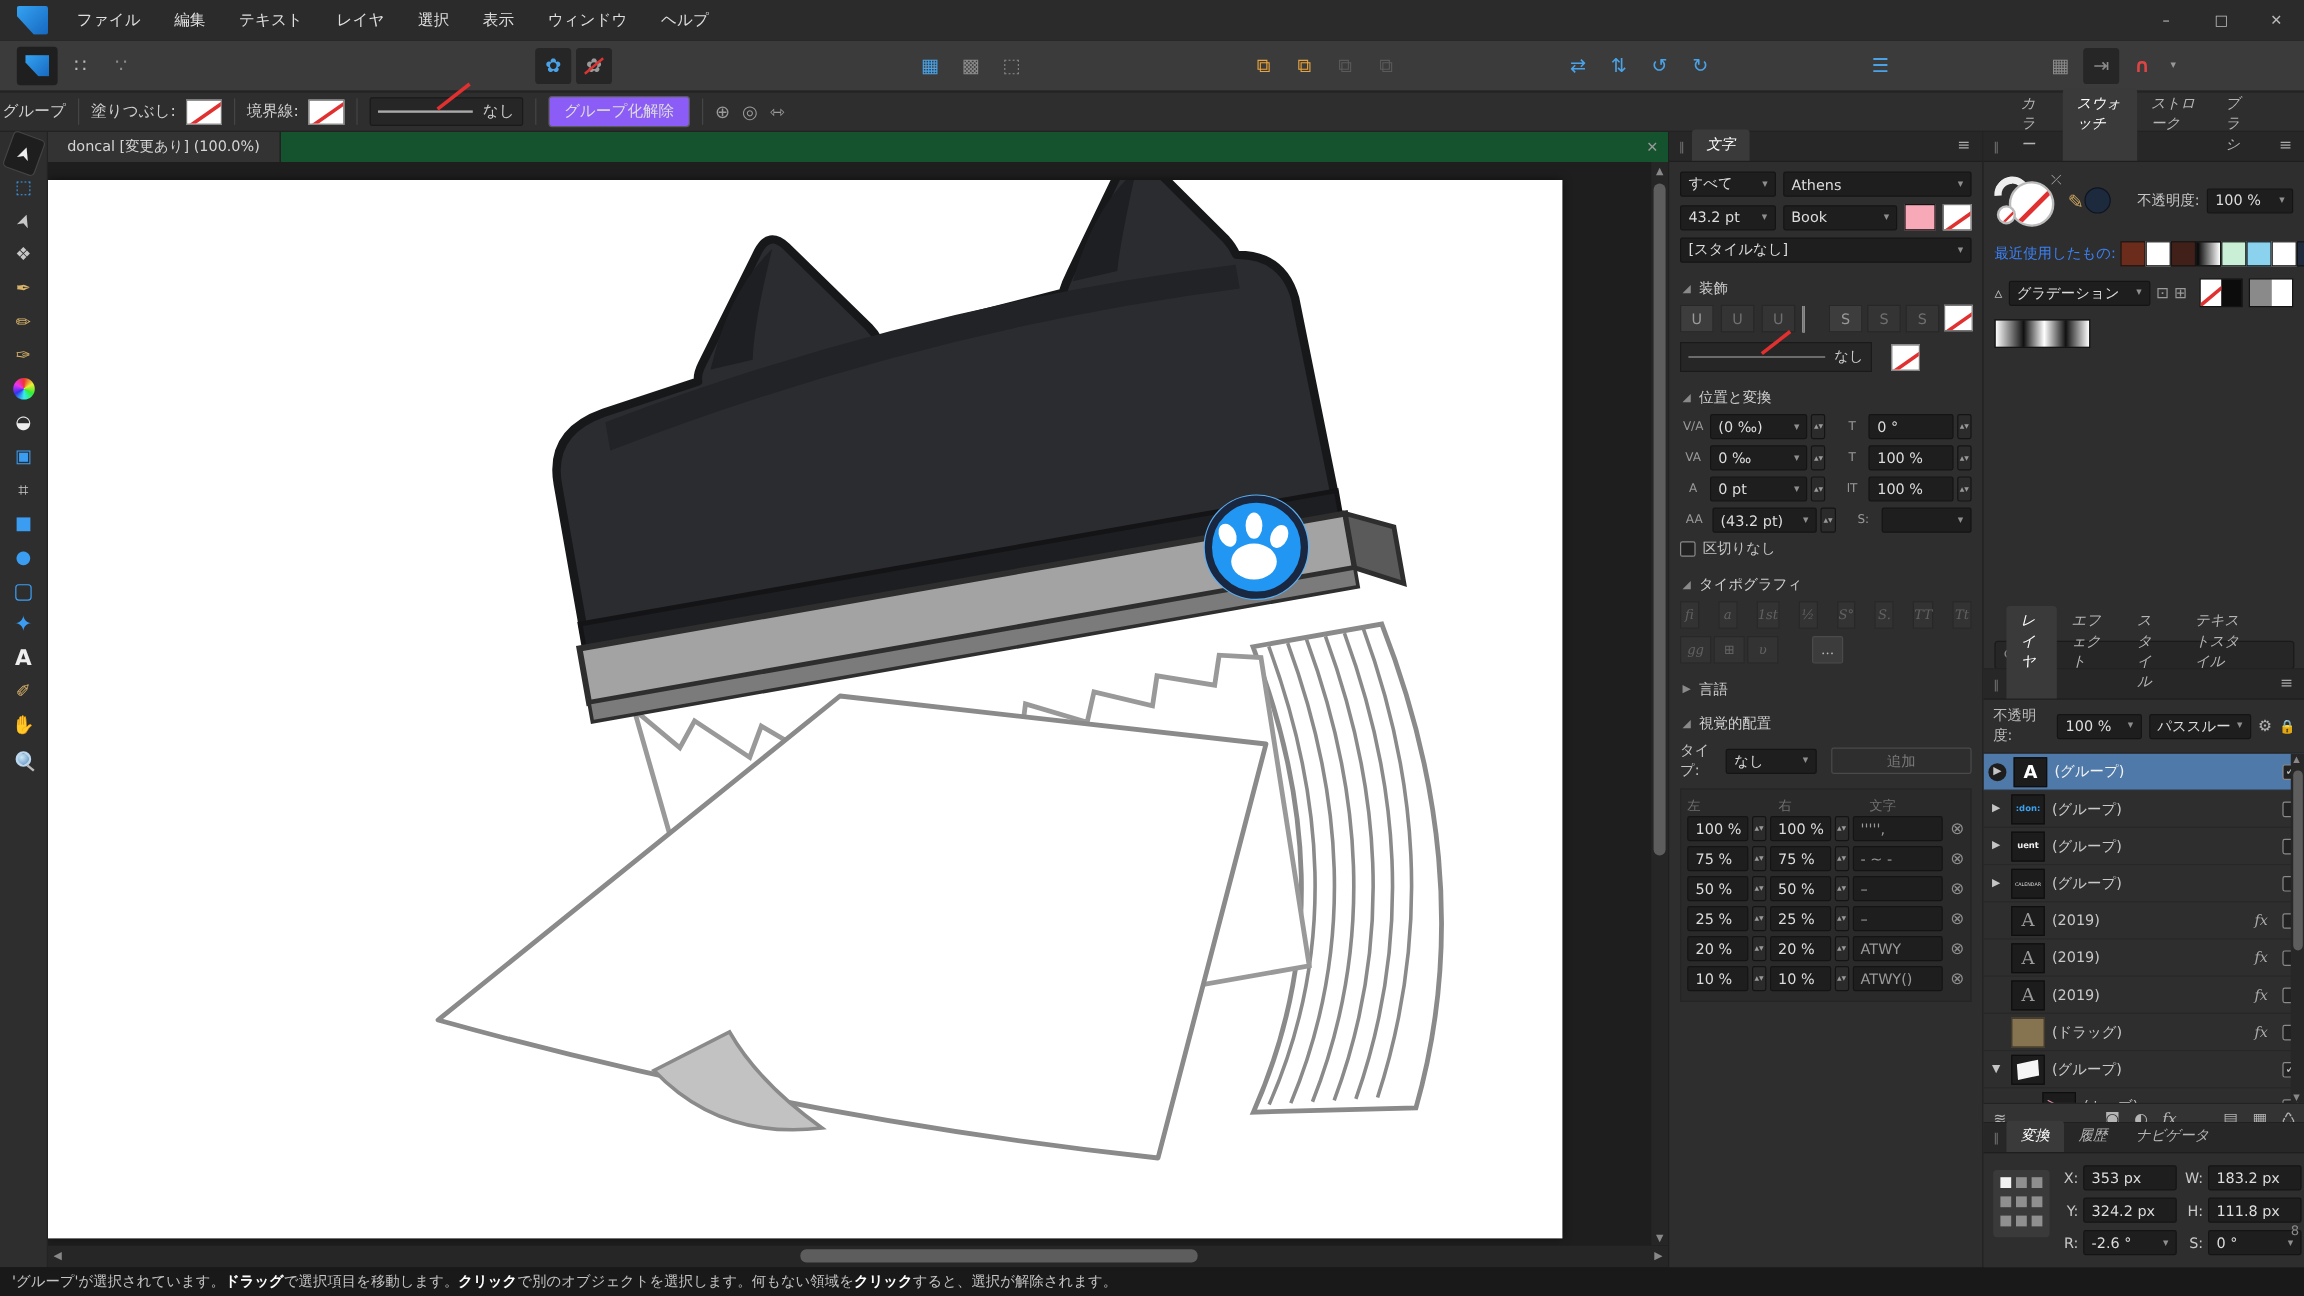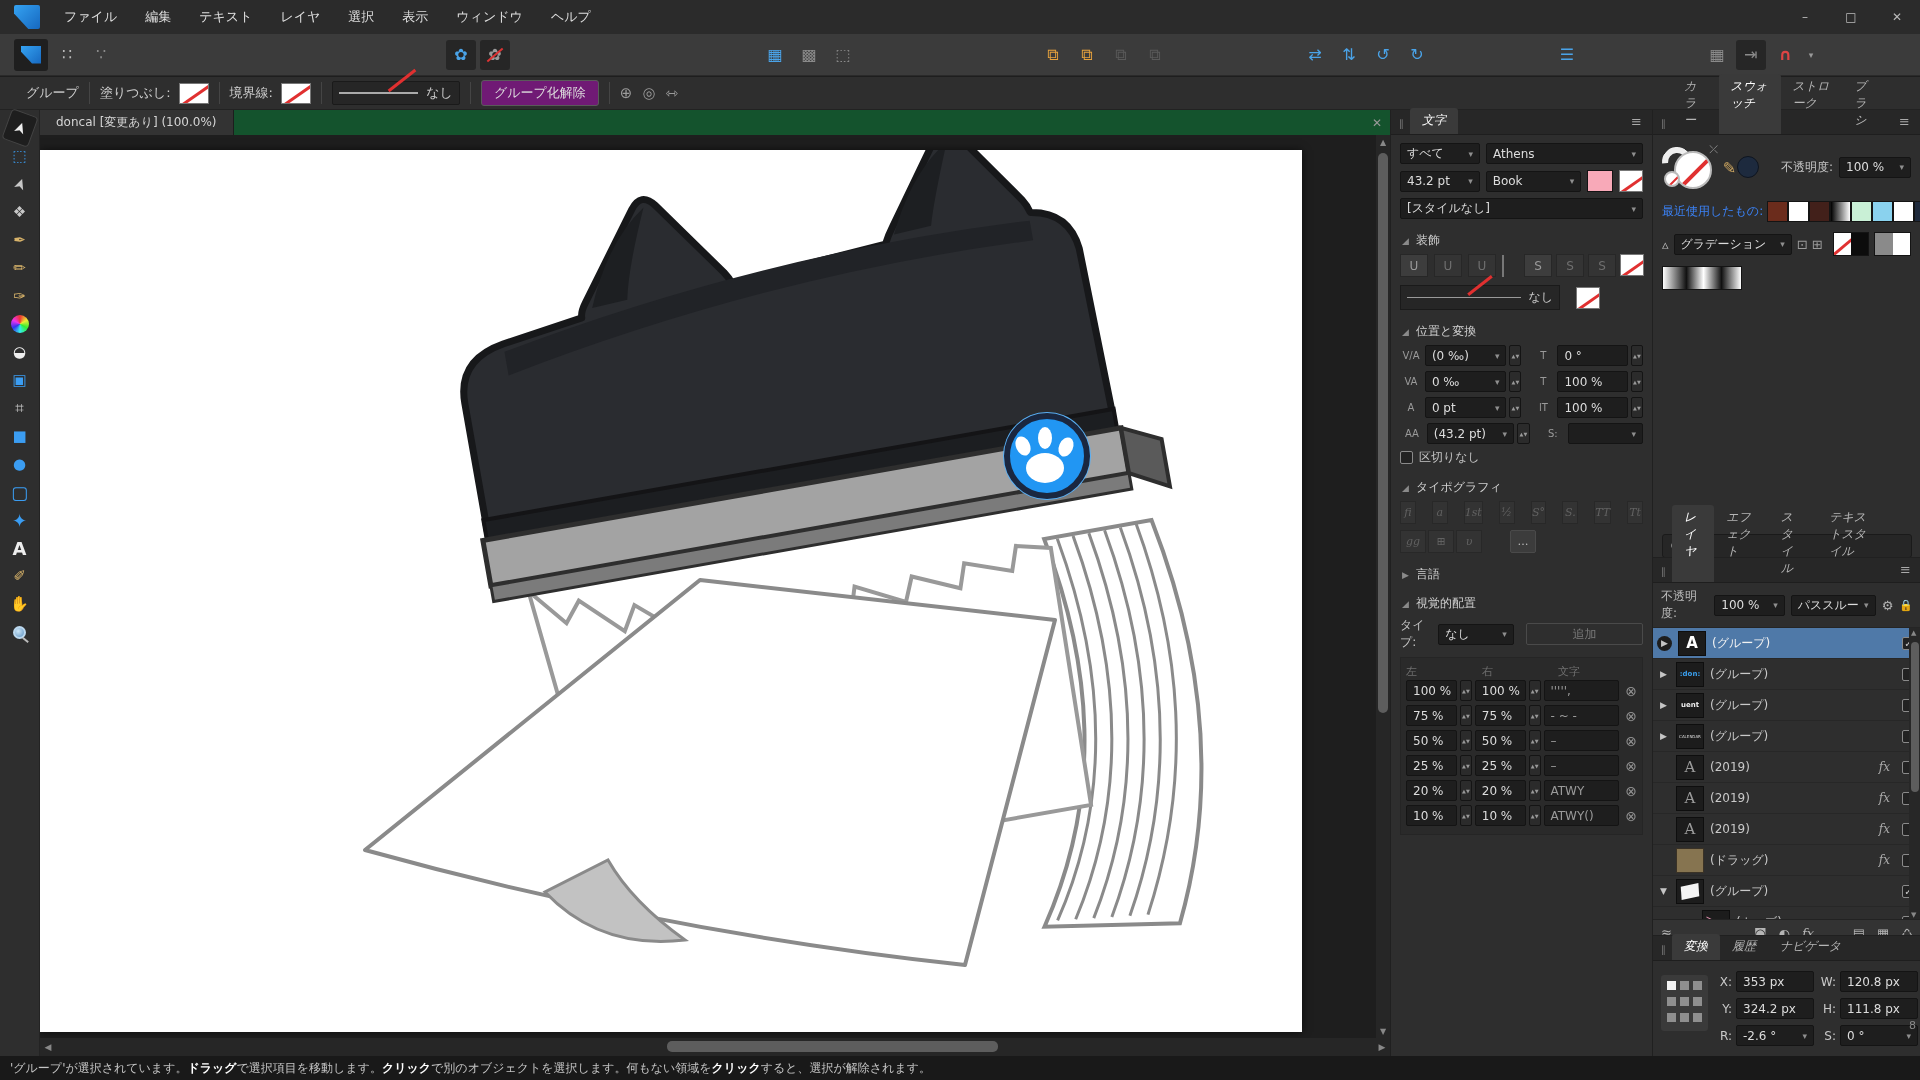--- a/index.html
+++ b/index.html
@@ -26,21 +26,21 @@
   .tb-btn.slashed { position:relative; color:#9a9a9a;}
   .tb-btn.slashed::after{ content:""; position:absolute; left:5px; top:14px; width:20px; height:2px; background:#d33; transform:rotate(-40deg);}
   
   #contextbar { position:absolute; left:0; top:77px; width:1920px; height:33px; background:#2e2e2e; border-bottom:1px solid #222; display:flex; align-items:center; font-size:13px; color:#cfcfcf;}
   .ctx-sep { width:1px; height:22px; background:#454545; margin:0 10px; }
   .slash-sw { width:30px; height:21px; background:#fff; border:1px solid #777; position:relative; overflow:hidden;}
   .slash-sw::after { content:""; position:absolute; left:-4px; top:9px; width:42px; height:3px; background:#e03030; transform:rotate(-35deg);}
   #stroke-widget { width:128px; height:24px; background:#262626; border:1px solid #1a1a1a; border-radius:2px; display:flex; align-items:center; padding:0 6px; position:relative;}
   #stroke-widget .line { flex:1; height:2px; background:#aaa; }
   #stroke-widget .redslash { position:absolute; left:52px; top:-3px; width:34px; height:3px; background:#e03030; transform:rotate(-38deg);}
-  .ctx-btn { border:1px solid #5a5a5a; background:#701a75; border-radius:3px; padding:3px 12px; color:#ddd; font-size:13px;}
+  .ctx-btn { border:1px solid #5a5a5a; background:#8b5cf6; border-radius:3px; padding:3px 12px; color:#ddd; font-size:13px;}
   
   #tabbar { position:absolute; left:40px; top:110px; width:1350px; height:25px; background:#14532d; display:flex; align-items:center;}
   #doc-tab { background:#333; height:25px; display:flex; align-items:center; padding:0 16px; color:#d5d5d5; font-size:12px; border-right:1px solid #1d1d1d;}
   #tab-close { margin-left:auto; margin-right:8px; color:#999; font-size:12px;}
   
   #toolrail { position:absolute; left:0; top:110px; width:40px; height:946px; background:#2e2e2e; border-right:1px solid #232323; display:flex; flex-direction:column; align-items:center; padding-top:4px;}
   .tool { width:32px; height:28px; display:flex; align-items:center; justify-content:center; font-size:15px; color:#c8c8c8; border-radius:4px; margin-bottom:0px;}
   .tool.selected { background:#1e1e1e; border:1px solid #444; }
   .tool.blue { color:#3b9df2; } .tool.blue-fill { color:#3b9df2; }
   .tool.gold { color:#d8b36a; } .tool.white { color:#eee; } .tool.tan { color:#e8c49a;}
@@ -204,21 +204,21 @@
     </div>
     <div class="tb-group" style="margin-left: 120px;">
       <div class="tb-btn dim">▦</div>
       <div class="tb-btn dim pressed">⇥</div>
       <div class="tb-btn red">∩</div>
       <div class="tb-btn caret">▾</div>
     </div>
   </div>
 
 <div id="contextbar">
-  <span style="margin-left:26px;">グループ</span>
+  <span style="margin-left:2px;">グループ</span>
   <div class="ctx-sep"></div>
   <span>塗りつぶし:</span>
   <div class="slash-sw" style="margin-left:8px;"></div>
   <div class="ctx-sep"></div>
   <span>境界線:</span>
   <div class="slash-sw" style="margin-left:8px;"></div>
   <div class="ctx-sep"></div>
   <div id="stroke-widget">
     <div class="line"></div>
     <div class="redslash"></div>
@@ -693,21 +693,21 @@
           <span></span>
           <span></span>
           <span></span>
           <span></span>
         </div>
       <div style="position:relative;flex:1;">
         <div class="tf-grid">
           <span class="lab">X:</span>
           <div class="inp">353 px</div>
           <span class="lab">W:</span>
-          <div class="inp">120.8 px</div>
+          <div class="inp">183.2 px</div>
           <span class="lab">Y:</span>
           <div class="inp">324.2 px</div>
           <span class="lab">H:</span>
           <div class="inp">111.8 px</div>
           <span class="lab">R:</span>
           <div class="dd">-2.6 °</div>
           <span class="lab">S:</span>
           <div class="dd">0 °</div>
         </div>
         <span class="link8">8</span>

